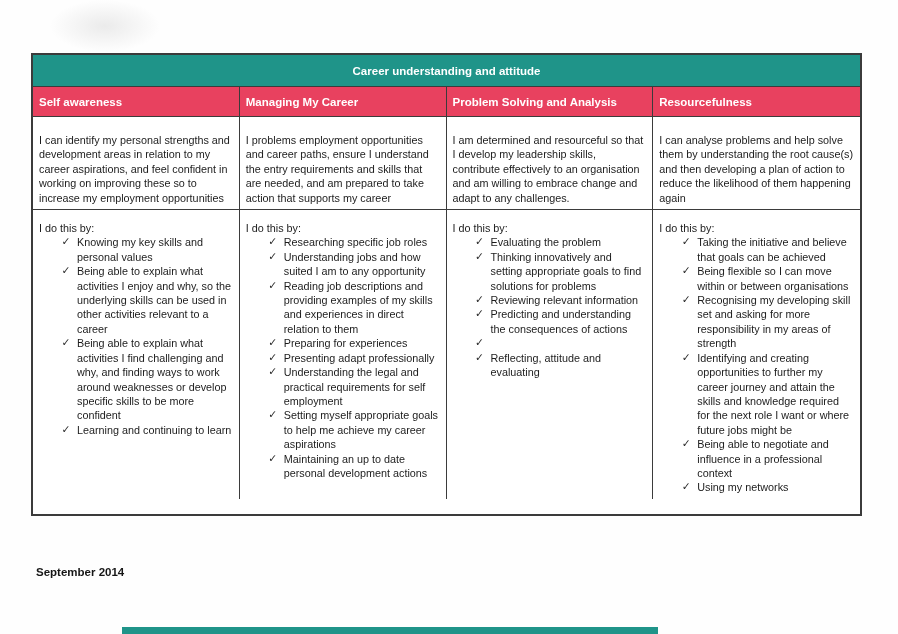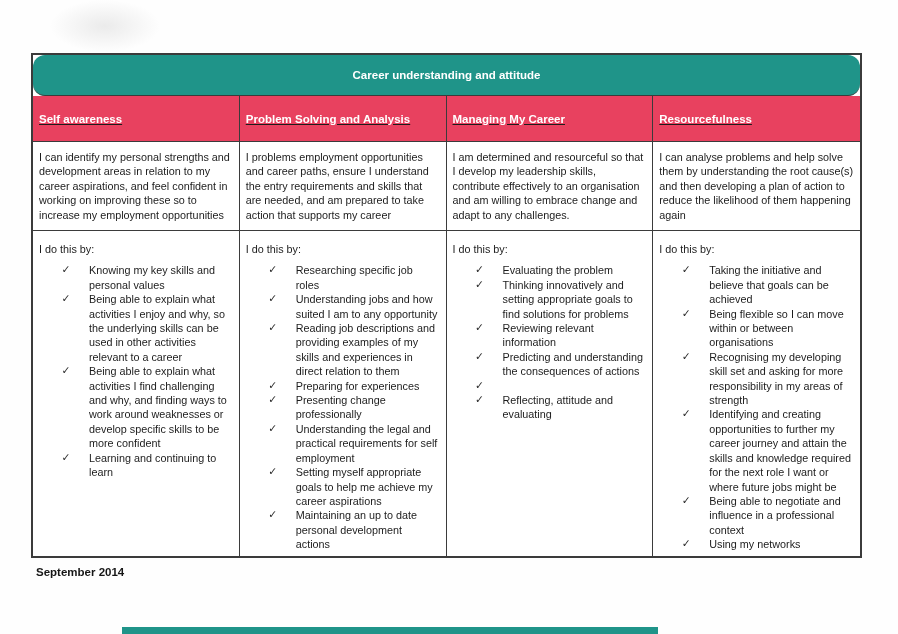--- a/index.html
+++ b/index.html
@@ -30,38 +30,36 @@
     min-height: 463px;
     border: 2px solid var(--border, #3b3b3b);
     box-sizing: border-box;
     display: flex;
     flex-direction: column;
     background: #fff;
   }
   .row { display: flex; box-sizing: border-box; }
   .title-row {
     background: var(--teal, #1F9489);
-    height: 41px;
+    height: 32px;
     border-bottom: 1px solid var(--border, #3b3b3b);
     align-items: center;
     justify-content: center;
-    border-radius: 12px;
   }
   .title-cell {
     color: #ffffff;
     font-weight: bold;
     font-size: 11.5px;
     text-align: center;
     width: 100%;
   }
   .header-row {
     background: var(--pink, #E8415F);
-    height: 46px;
+    height: 30px;
     border-bottom: 1px solid var(--border, #3b3b3b);
-    text-decoration: underline;
   }
   .cell {
     width: 25%;
     box-sizing: border-box;
     border-right: 1px solid var(--border, #3b3b3b);
   }
   .cell:last-child { border-right: none; }
   .head-cell {
     display: flex;
     align-items: center;
@@ -69,44 +67,44 @@
     color: #ffffff;
     font-weight: bold;
     font-size: 11.5px;
   }
   .desc-row {
     min-height: 89px;
     border-bottom: 1px solid var(--border, #3b3b3b);
     background: #ffffff;
   }
   .desc-cell {
-    padding: 8px 6px 4px 6px;
+    padding: 16px 6px 4px 6px;
     font-size: 10.8px;
     line-height: 14.4px;
   }
   .list-row {
     min-height: 285px;
     background: #ffffff;
   }
   .list-cell {
     padding: 11px 5px 4px 6px;
     font-size: 10.8px;
     line-height: 14.4px;
   }
-  .list-label { margin-bottom: 7px; }
+  .list-label { margin-bottom: 0; }
   .items { padding-left: 16px; }
   .li { display: flex; }
   .check {
     flex: none;
     width: 22px;
     text-align: center;
     color: #2a2a2a;
     font-family: "DejaVu Sans", sans-serif;
   }
-  .li-text { flex: 1; padding-right: 2px; margin-left: 12px; }
+  .li-text { flex: 1; padding-right: 2px; }
   .footer {
     position: absolute;
     left: 36px; top: 566px;
     font-size: 11.5px;
     font-weight: 700;
     color: #161616;
   }
   .bottom-strip {
     position: absolute;
     left: 122px; top: 627px;
@@ -120,22 +118,22 @@
 <div class="page">
   <div class="smudge"></div>
 
   <div class="doc-table">
     <div class="row title-row">
       <div class="title-cell">Career understanding and attitude</div>
     </div>
 
     <div class="row header-row">
       <div class="cell head-cell">Self awareness</div>
+      <div class="cell head-cell">Managing My Career</div>
       <div class="cell head-cell">Problem Solving and Analysis</div>
-      <div class="cell head-cell">Managing My Career</div>
       <div class="cell head-cell">Resourcefulness</div>
     </div>
 
     <div class="row desc-row">
       <div class="cell desc-cell">I can identify my personal strengths and development areas in relation to my career aspirations, and feel confident in working on improving these so to increase my employment opportunities</div>
       <div class="cell desc-cell">I problems employment opportunities and career paths, ensure I understand the entry requirements and skills that are needed, and am prepared to take action that supports my career</div>
       <div class="cell desc-cell">I am determined and resourceful so that I develop my leadership skills, contribute effectively to an organisation and am willing to embrace change and adapt to any challenges.</div>
       <div class="cell desc-cell">I can analyse problems and help solve them by understanding the root cause(s) and then developing a plan of action to reduce the likelihood of them happening again</div>
     </div>
 
@@ -177,21 +175,21 @@
           <div class="li">
               <span class="check">✓</span>
               <span class="li-text">Reading job descriptions and providing examples of my skills and experiences in direct relation to them</span>
             </div>
           <div class="li">
               <span class="check">✓</span>
               <span class="li-text">Preparing for experiences</span>
             </div>
           <div class="li">
               <span class="check">✓</span>
-              <span class="li-text">Presenting change professionally</span>
+              <span class="li-text">Presenting adapt professionally</span>
             </div>
           <div class="li">
               <span class="check">✓</span>
               <span class="li-text">Understanding the legal and practical requirements for self employment</span>
             </div>
           <div class="li">
               <span class="check">✓</span>
               <span class="li-text">Setting myself appropriate goals to help me achieve my career aspirations</span>
             </div>
           <div class="li">

